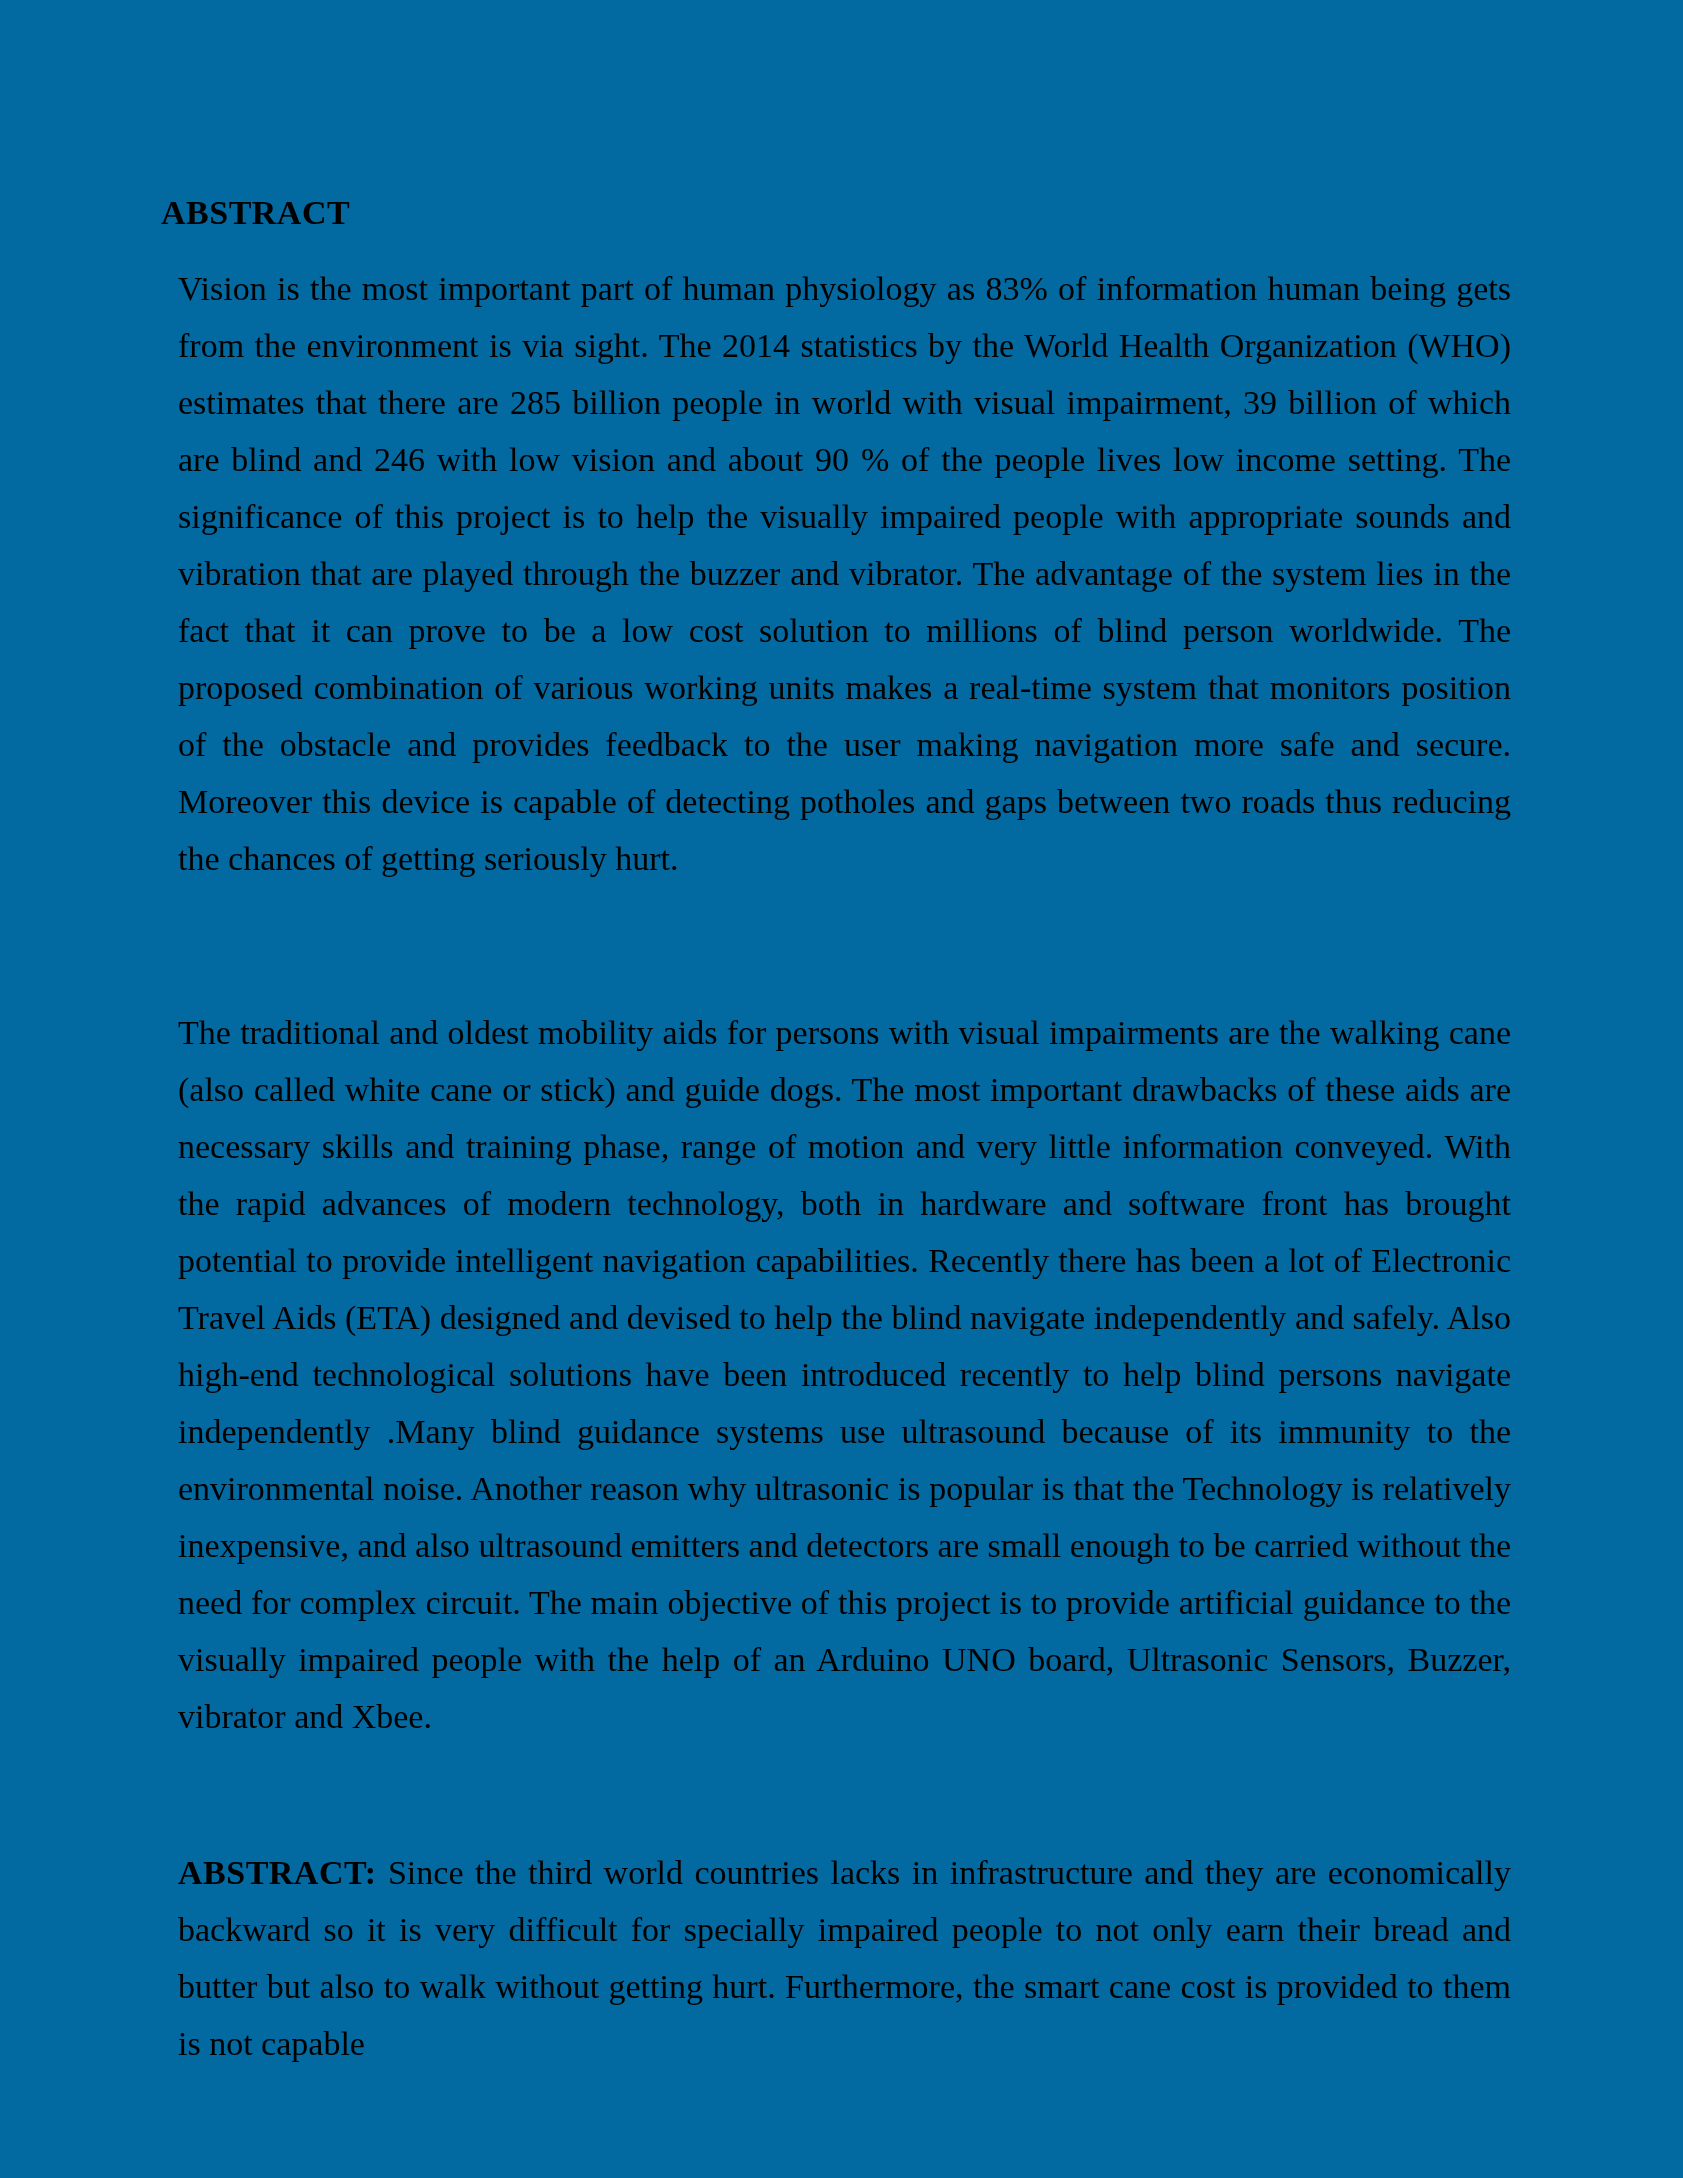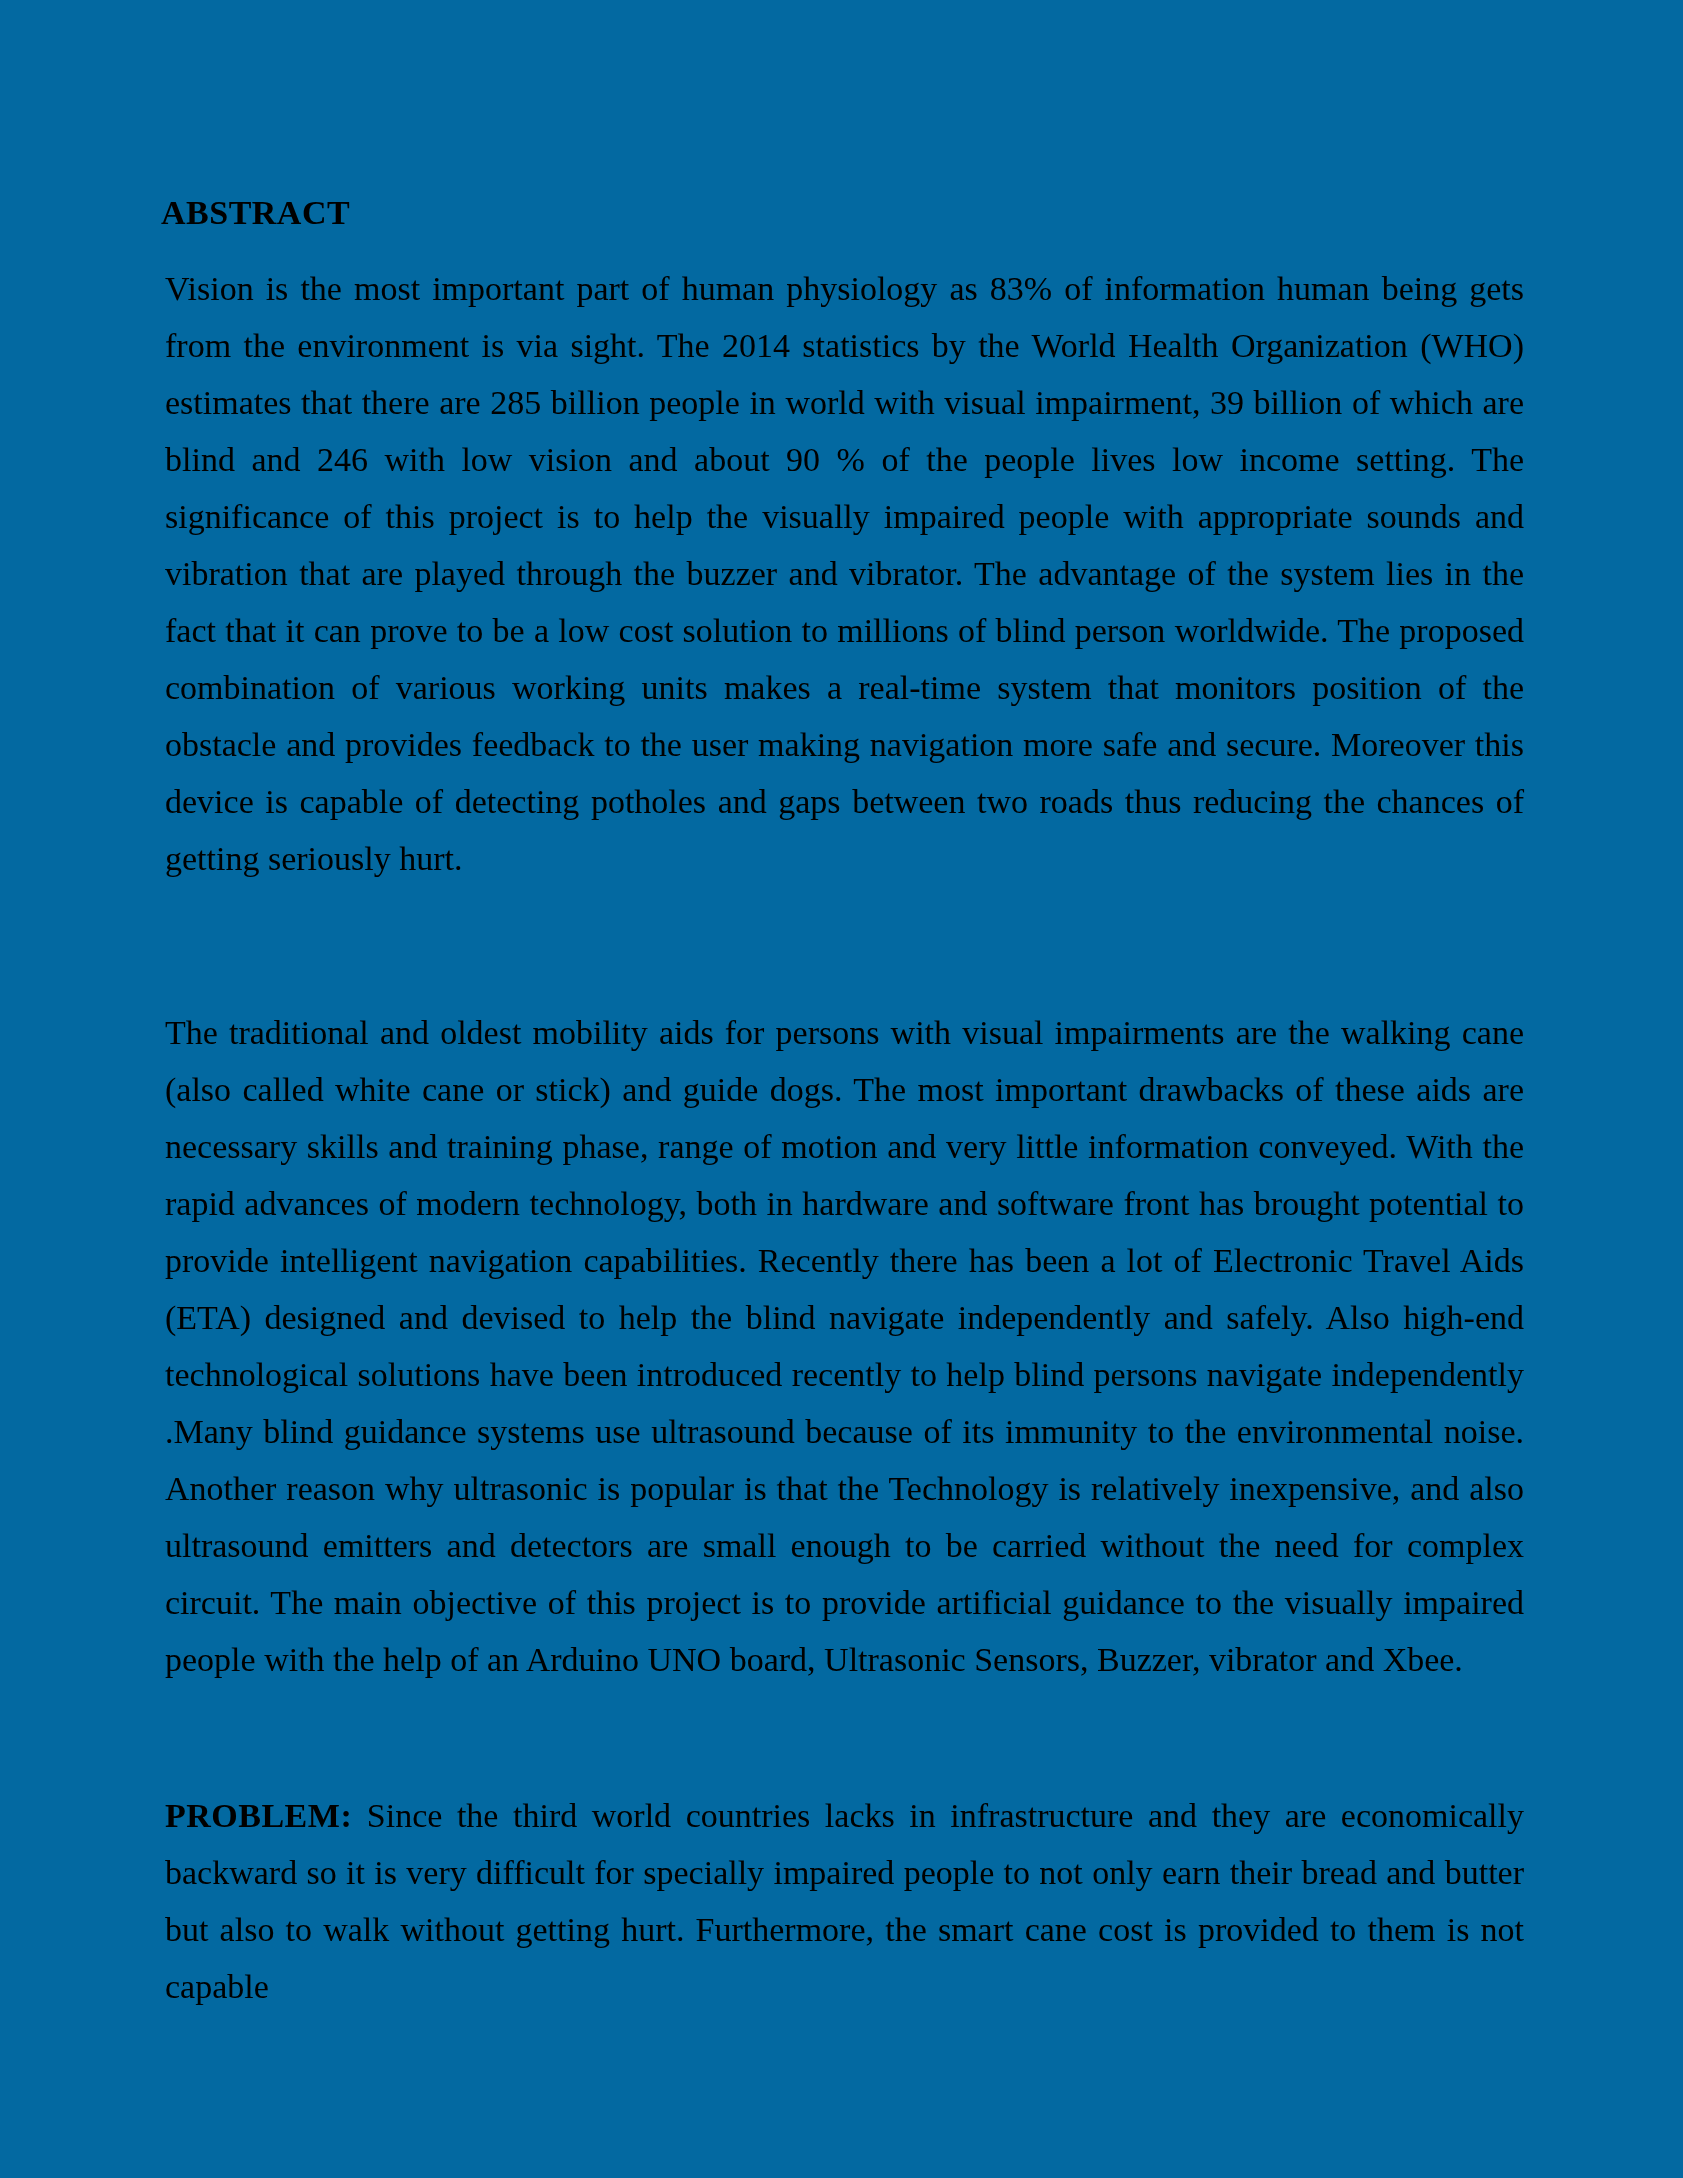--- a/index.html
+++ b/index.html
@@ -30,21 +30,21 @@
     font-size: 34px;
     line-height: 57px;
     margin: 0 0 19px 0;
     text-align: left;
     letter-spacing: 0.5px;
   }
   .heading.tight {
     margin-bottom: 0;
   }
   .para {
-    margin: 4px;
+    margin: 17px;
     text-align: justify;
     text-justify: inter-word;
   }
   .section-introduction {
     margin-top: 117px;
   }
   .section-problem {
     margin-top: 99px;
   }
   .inline-heading {
@@ -60,17 +60,17 @@
   <div class="section section-abstract">
     <h2 class="heading">ABSTRACT</h2>
     <p class="para">Vision is the most important part of human physiology as 83% of information human being gets from the environment is via sight. The 2014 statistics by the World Health Organization (WHO) estimates that there are 285 billion people in world with visual impairment, 39 billion of which are blind and 246 with low vision and about 90 % of the people lives low income setting. The significance of this project is to help the visually impaired people with appropriate sounds and vibration that are played through the buzzer and vibrator. The advantage of the system lies in the fact that it can prove to be a low cost solution to millions of blind person worldwide. The proposed combination of various working units makes a real-time system that monitors position of the obstacle and provides feedback to the user making navigation more safe and secure. Moreover this device is capable of detecting potholes and gaps between two roads thus reducing the chances of getting seriously hurt.</p>
   </div>
 
   <div class="section section-introduction">
     <p class="para">The traditional and oldest mobility aids for persons with visual impairments are the walking cane (also called white cane or stick) and guide dogs. The most important drawbacks of these aids are necessary skills and training phase, range of motion and very little information conveyed. With the rapid advances of modern technology, both in hardware and software front has brought potential to provide intelligent navigation capabilities. Recently there has been a lot of Electronic Travel Aids (ETA) designed and devised to help the blind navigate independently and safely. Also high-end technological solutions have been introduced recently to help blind persons navigate independently .Many blind guidance systems use ultrasound because of its immunity to the environmental noise. Another reason why ultrasonic is popular is that the Technology is relatively inexpensive, and also ultrasound emitters and detectors are small enough to be carried without the need for complex circuit. The main objective of this project is to provide artificial guidance to the visually impaired people with the help of an Arduino UNO board, Ultrasonic Sensors, Buzzer, vibrator and Xbee.</p>
   </div>
 
   <div class="section section-problem">
-    <p class="para"><span class="inline-heading">PROBLEM:</span> <span>Since the third world countries lacks in infrastructure and they are economically backward so it is very difficult for specially impaired people to not only earn their bread and butter but also to walk without getting hurt. Furthermore, the smart cane cost is provided to them is not capable</span></p>
+    <p class="para"><span class="inline-heading">ABSTRACT:</span> <span>Since the third world countries lacks in infrastructure and they are economically backward so it is very difficult for specially impaired people to not only earn their bread and butter but also to walk without getting hurt. Furthermore, the smart cane cost is provided to them is not capable</span></p>
   </div>
 
 </div>
 
 
 </body></html>

